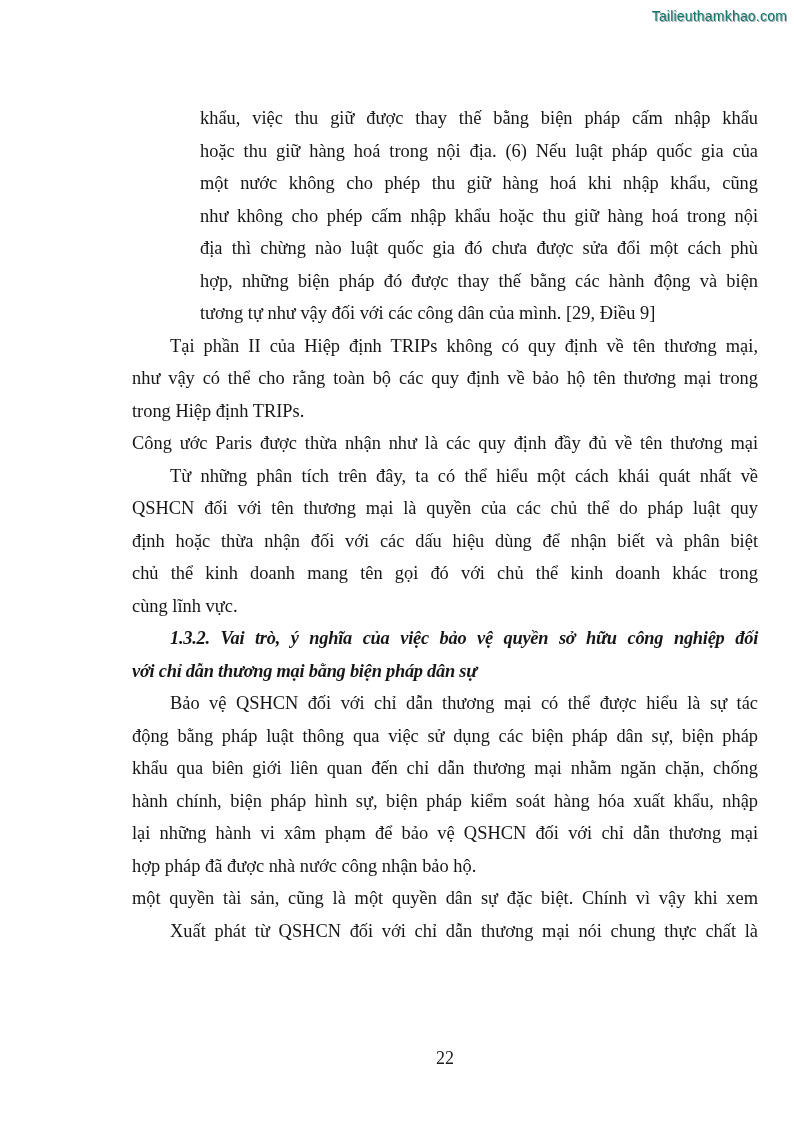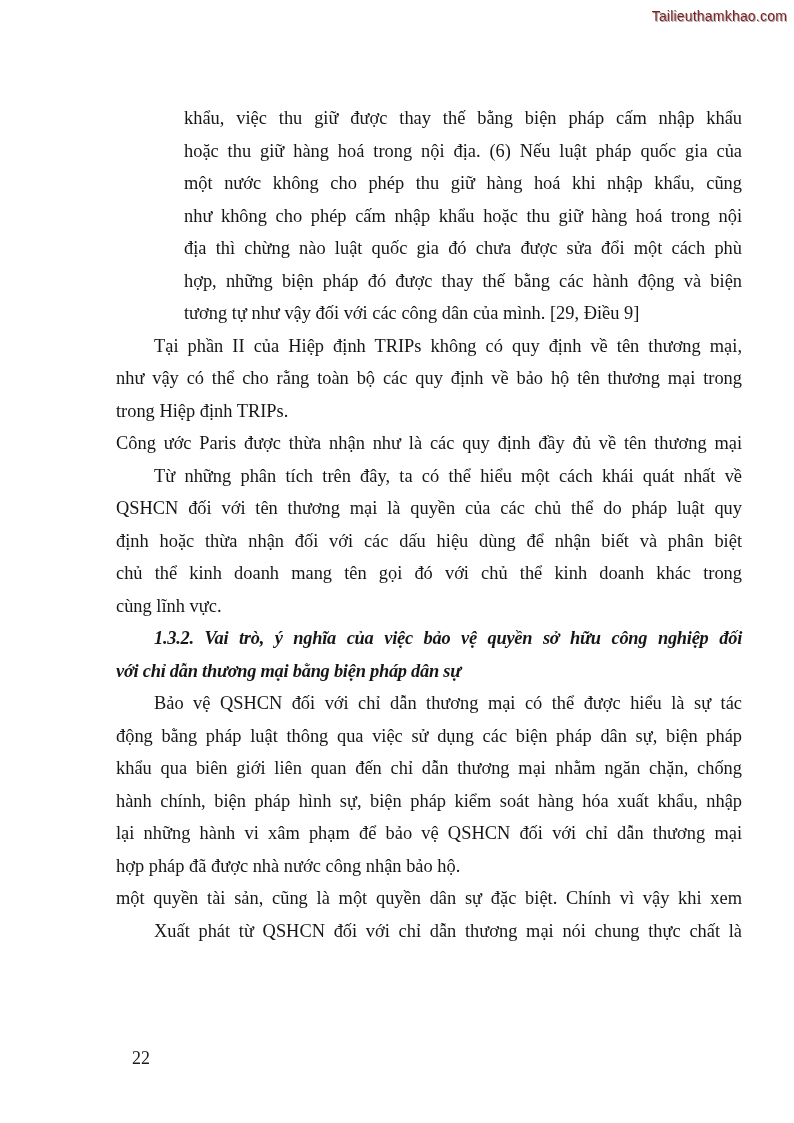--- a/index.html
+++ b/index.html
@@ -15,27 +15,27 @@
     overflow: hidden;
     font-family: "Liberation Serif", "DejaVu Serif", serif;
     color: #161616;
   }
   .watermark {
     position: absolute;
     top: 8px;
     right: 7px;
     font-family: "Liberation Sans", "DejaVu Sans", sans-serif;
     font-size: 14px;
-    color: #7f1d1d;
+    color: #0f766e;
     text-shadow: 1px 1px 0 #a9a9a9, -1px -1px 0 #ffffff;
     letter-spacing: 0.2px;
   }
   .content {
     position: absolute;
-    left: 116px;
+    left: 132px;
     top: 102px;
     width: 626px;
     font-size: 18.4px;
     line-height: 32.5px;
   }
   .block { margin: 0; }
   .block.quote { margin-left: 68px; }
   .block.heading {
     font-weight: bold;
     font-style: italic;
@@ -51,21 +51,21 @@
   .tline.lastline {
     text-align: right;
     text-align-last: left;
   }
   .tline.indent { text-indent: 38px; }
   .page-number {
     position: absolute;
     left: 132px;
     top: 1048px;
     width: 626px;
-    text-align: left;
+    text-align: center;
     font-size: 18px;
     color: #1c1c1c;
   }
 </style>
 </head>
 <body>
 
 <div class="page">
   <div class="watermark">Tailieuthamkhao.com</div>
 

